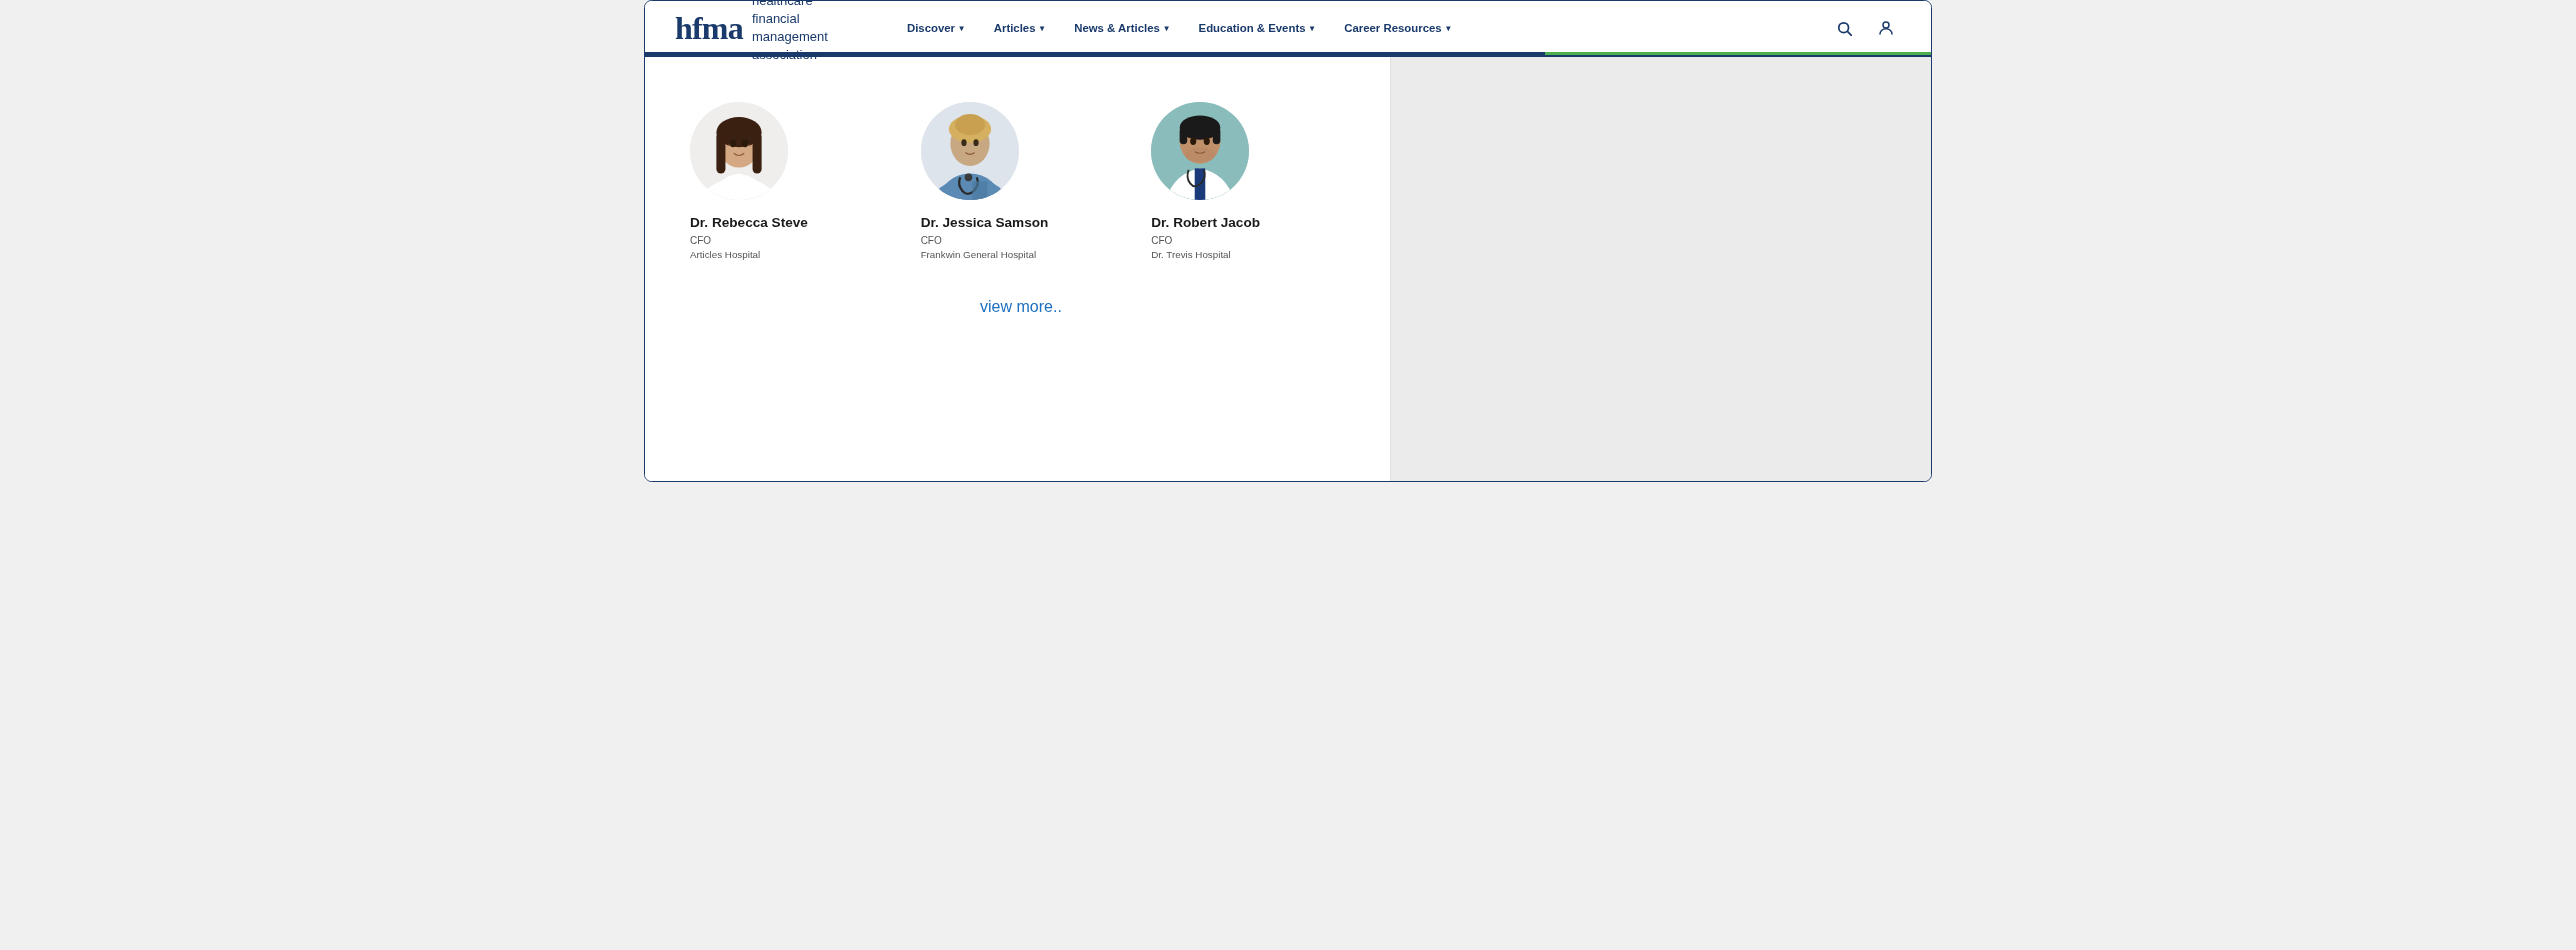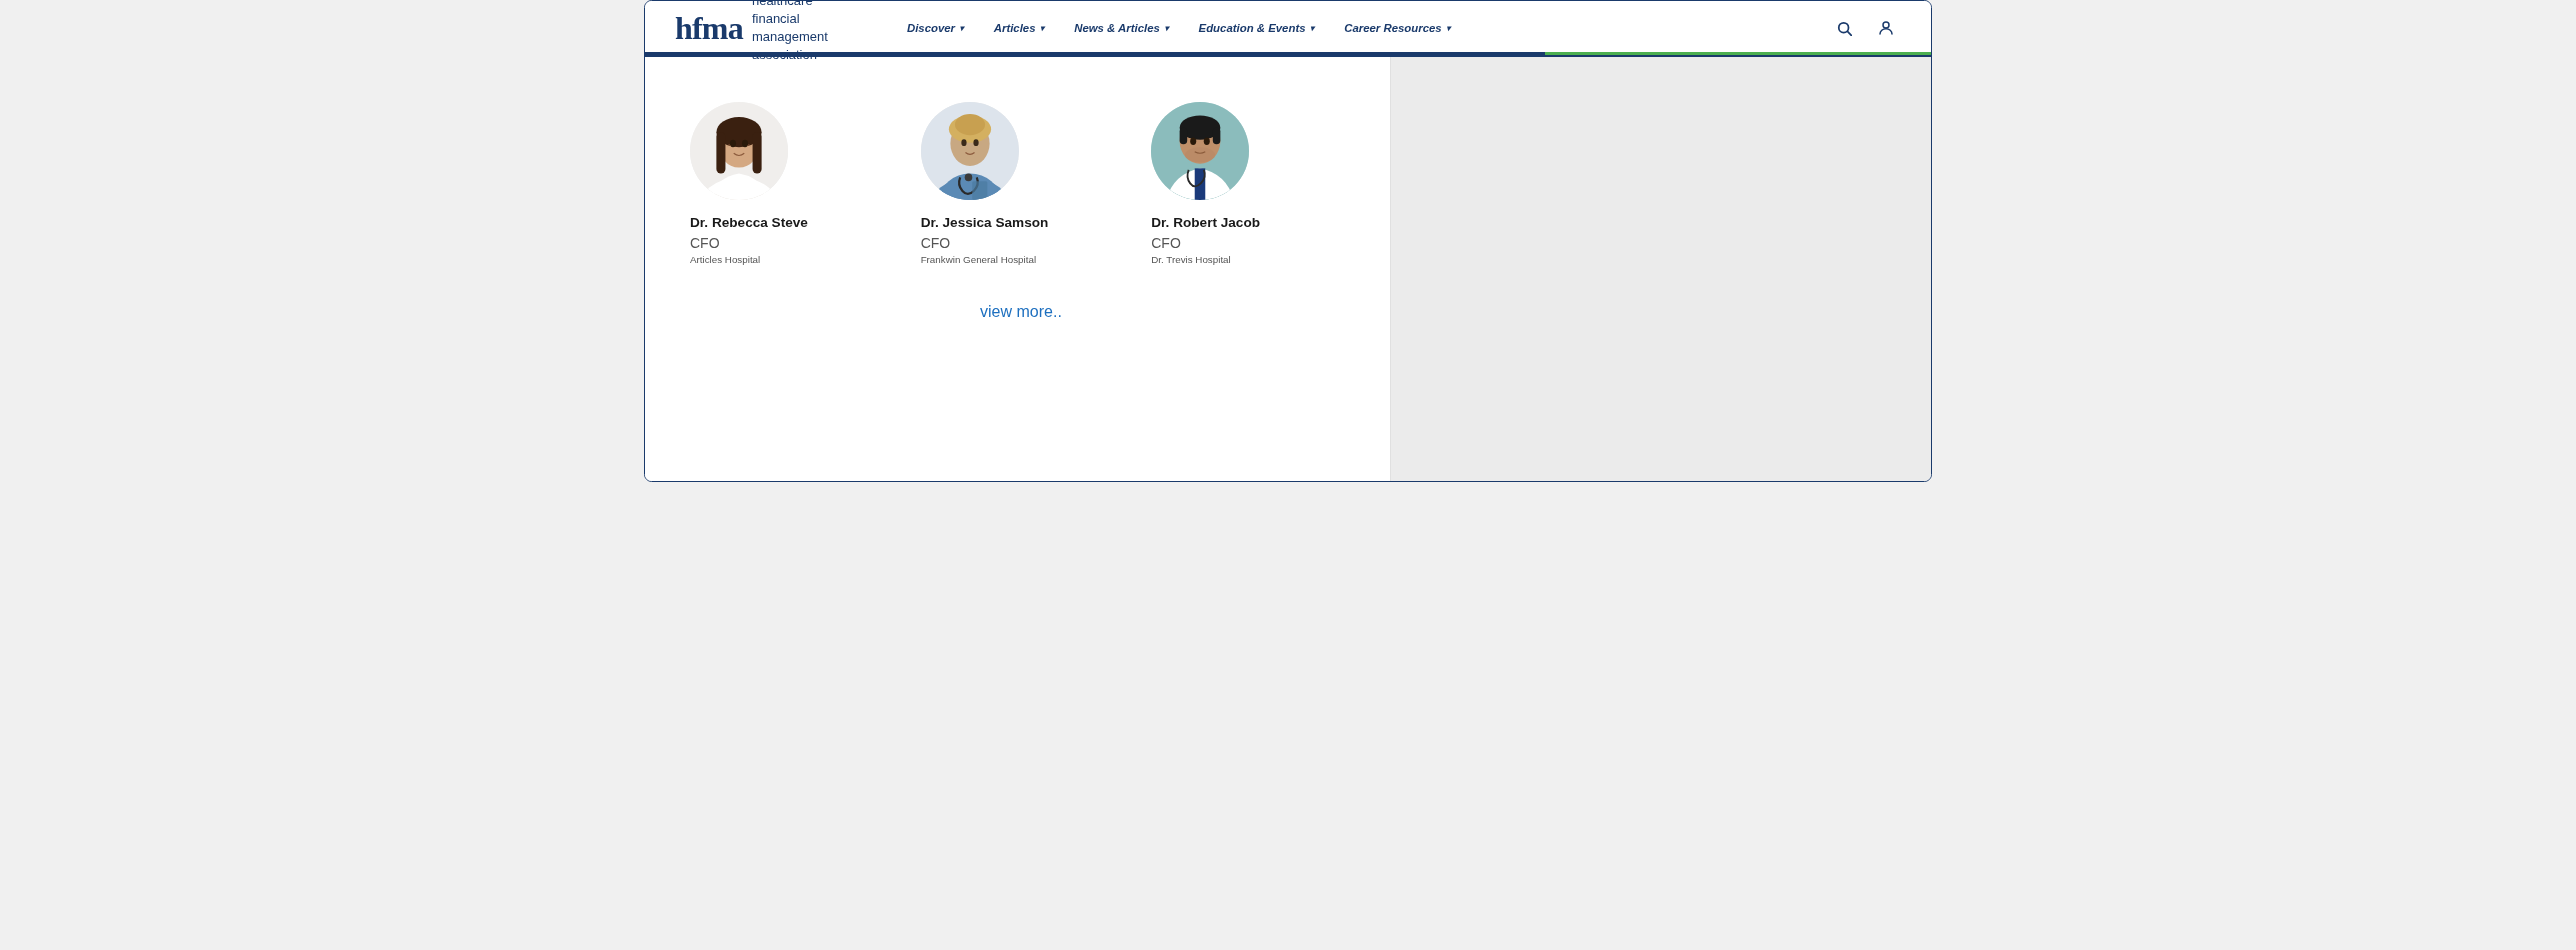--- a/index.html
+++ b/index.html
@@ -66,21 +66,20 @@
       color: #1a3a6b;
       line-height: 1.4;
       max-width: 98px;
     }
 
     .nav {
       display: flex;
       align-items: center;
       gap: 6px;
       flex: 1;
-      font-style: italic;
     }
 
     .nav-item {
       display: flex;
       align-items: center;
       gap: 4.5px;
       padding: 6px 12px;
       font-size: 11.4px;
       font-weight: 600;
       color: #1a3a6b;
@@ -171,21 +170,21 @@
     }
 
     .profile-name {
       font-size: 13.6px;
       font-weight: 600;
       color: #1a1a1a;
       margin-bottom: 4.5px;
     }
 
     .profile-role {
-      font-size: 14px;
+      font-size: 10px;
       color: #555;
       margin-bottom: 3px;
     }
 
     .profile-org {
       font-size: 9.8px;
       color: #555;
     }
 
     .view-more-link {

